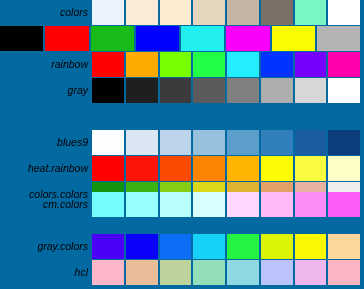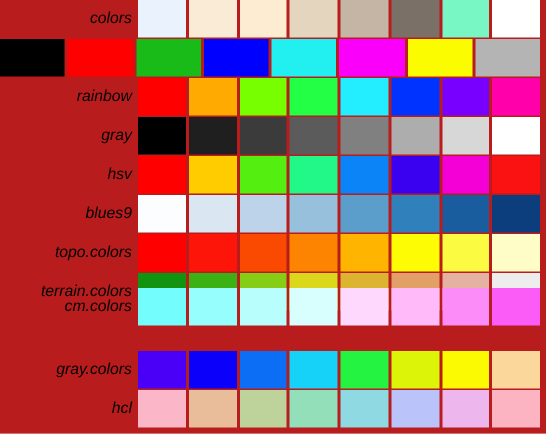--- a/index.html
+++ b/index.html
@@ -10,21 +10,21 @@
   body {
     width: 364px;
     height: 289px;
     font-family: "Liberation Sans", sans-serif;
     overflow: hidden;
   }
   #palette-figure {
     position: relative;
     width: 364px;
     height: 289px;
-    background: #b91c1c;
+    background: #0369a1;
   }
   .row {
     position: absolute;
     left: 0;
     width: 364px;
     height: 25px;
     display: flex;
     align-items: center;
   }
   .row-label {
@@ -106,64 +106,51 @@
       <div class="swatch" style="background: rgb(255, 170, 0);"></div>
       <div class="swatch" style="background: rgb(119, 255, 0);"></div>
       <div class="swatch" style="background: rgb(34, 255, 68);"></div>
       <div class="swatch" style="background: rgb(34, 238, 255);"></div>
       <div class="swatch" style="background: rgb(0, 51, 255);"></div>
       <div class="swatch" style="background: rgb(119, 0, 255);"></div>
       <div class="swatch" style="background: rgb(255, 0, 170);"></div>
     </div>
   </div>
 
-  <div class="row" style="top:104px">
-    <div class="row-label">hsv</div>
-    <div class="swatch-strip">
-      <div class="swatch" style="background: rgb(255, 0, 0);"></div>
-      <div class="swatch" style="background: rgb(255, 204, 0);"></div>
-      <div class="swatch" style="background: rgb(85, 238, 17);"></div>
-      <div class="swatch" style="background: rgb(34, 248, 136);"></div>
-      <div class="swatch" style="background: rgb(11, 132, 248);"></div>
-      <div class="swatch" style="background: rgb(58, 0, 240);"></div>
-      <div class="swatch" style="background: rgb(244, 0, 214);"></div>
-      <div class="swatch" style="background: rgb(250, 17, 17);"></div>
-    </div>
-  </div>
 
   <div class="row" style="top:130px">
     <div class="row-label">blues9</div>
     <div class="swatch-strip">
       <div class="swatch" style="background: rgb(251, 253, 254);"></div>
       <div class="swatch" style="background: rgb(218, 231, 243);"></div>
       <div class="swatch" style="background: rgb(189, 211, 234);"></div>
       <div class="swatch" style="background: rgb(150, 192, 220);"></div>
       <div class="swatch" style="background: rgb(91, 158, 203);"></div>
       <div class="swatch" style="background: rgb(48, 128, 187);"></div>
       <div class="swatch" style="background: rgb(26, 93, 158);"></div>
       <div class="swatch" style="background: rgb(12, 61, 124);"></div>
     </div>
   </div>
 
   <div class="row" style="top:156px">
-    <div class="row-label">topo.colors</div>
+    <div class="row-label">heat.rainbow</div>
     <div class="swatch-strip">
       <div class="swatch" style="background: rgb(255, 0, 0);"></div>
       <div class="swatch" style="background: rgb(252, 21, 8);"></div>
       <div class="swatch" style="background: rgb(250, 74, 2);"></div>
       <div class="swatch" style="background: rgb(252, 132, 0);"></div>
       <div class="swatch" style="background: rgb(255, 181, 0);"></div>
       <div class="swatch" style="background: rgb(253, 252, 5);"></div>
       <div class="swatch" style="background: rgb(251, 251, 66);"></div>
       <div class="swatch" style="background: rgb(254, 253, 200);"></div>
     </div>
   </div>
 
   <div class="row" style="top:182px">
-    <div class="row-label">terrain.colors</div>
+    <div class="row-label">colors.colors</div>
     <div class="swatch-strip">
       <div class="swatch" style="background: rgb(19, 148, 16);"></div>
       <div class="swatch" style="background: rgb(60, 177, 19);"></div>
       <div class="swatch" style="background: rgb(134, 206, 22);"></div>
       <div class="swatch" style="background: rgb(219, 216, 27);"></div>
       <div class="swatch" style="background: rgb(221, 180, 47);"></div>
       <div class="swatch" style="background: rgb(227, 160, 102);"></div>
       <div class="swatch" style="background: rgb(229, 178, 161);"></div>
       <div class="swatch" style="background: rgb(237, 237, 237);"></div>
     </div>

